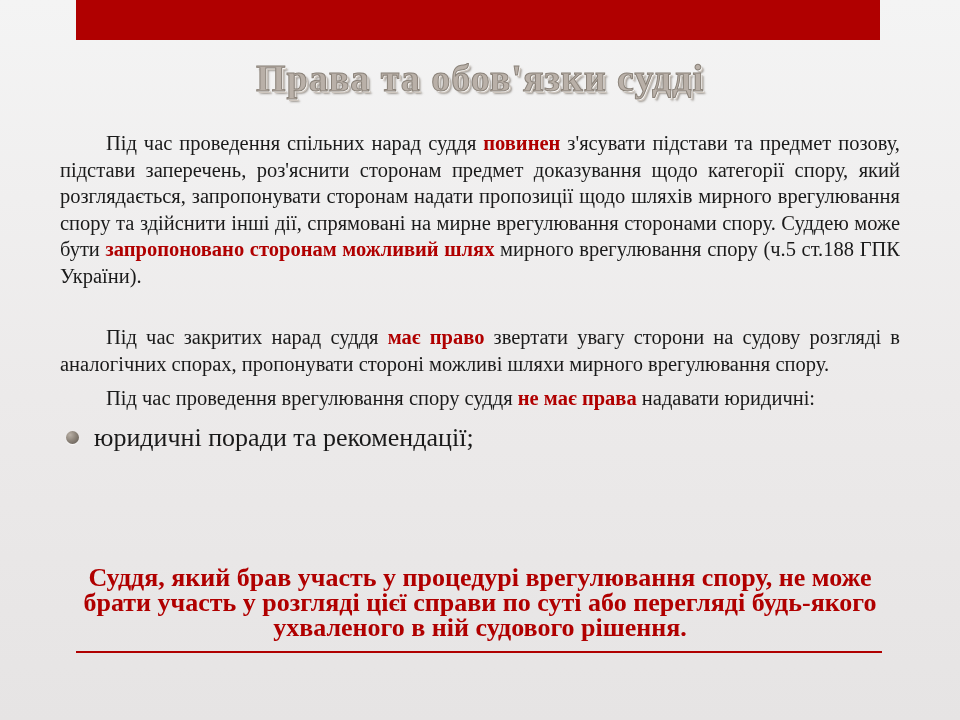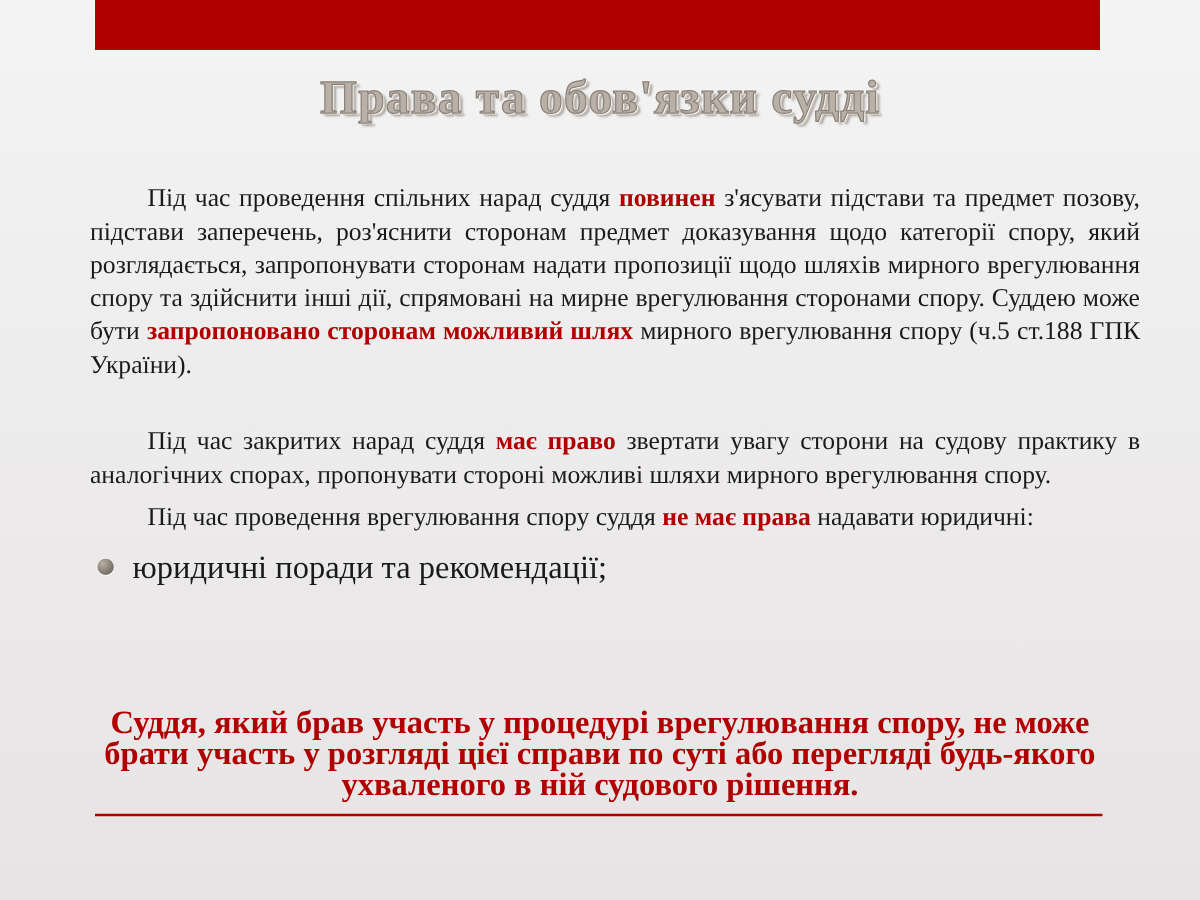--- a/index.html
+++ b/index.html
@@ -50,23 +50,22 @@
     text-shadow:
       1px 1px 0 #ffffff,
       2px 2px 0 #cfc7bf,
       3px 3px 2px rgba(90,80,70,0.55);
   }
 
   
   .content {
     position: absolute;
     left: 60px;
-    top: 146px;
+    top: 130px;
     width: 840px;
-    margin-left: 12px;
   }
   p.para {
     margin: 0 0 0 0;
     font-size: 20.5px;
     line-height: 26.5px;
     text-align: justify;
     color: #1a1a1a;
     text-indent: 46px;
   }
   p.para.second {
@@ -136,21 +135,21 @@
     <div class="title">Права та обов'язки судді</div>
   </div>
 
   <div class="content">
 
     <p class="para first">
       <span>Під час проведення спільних нарад суддя </span><span class="hl">повинен</span><span> з'ясувати підстави та предмет позову, підстави заперечень, роз'яснити сторонам предмет доказування щодо категорії спору, який розглядається, запропонувати сторонам надати пропозиції щодо шляхів мирного врегулювання спору та здійснити інші дії, спрямовані на мирне врегулювання сторонами спору. Суддею може бути </span><span class="hl">запропоновано сторонам можливий шлях</span><span> мирного врегулювання спору (ч.5 ст.188 ГПК України).</span>
     </p>
 
     <p class="para second">
-      <span>Під час закритих нарад суддя </span><span class="hl">має право</span><span> звертати увагу сторони на судову практику в аналогічних спорах, пропонувати стороні можливі шляхи мирного врегулювання спору.</span>
+      <span>Під час закритих нарад суддя </span><span class="hl">має право</span><span> звертати увагу сторони на судову розгляді в аналогічних спорах, пропонувати стороні можливі шляхи мирного врегулювання спору.</span>
     </p>
 
     <p class="para third">
       <span>Під час проведення врегулювання спору суддя </span><span class="hl">не має права</span><span> надавати юридичні:</span>
     </p>
 
     <ul class="bullets">
       <li>
         <span class="bullet-dot"></span>
         <span>юридичні поради та рекомендації;</span>

